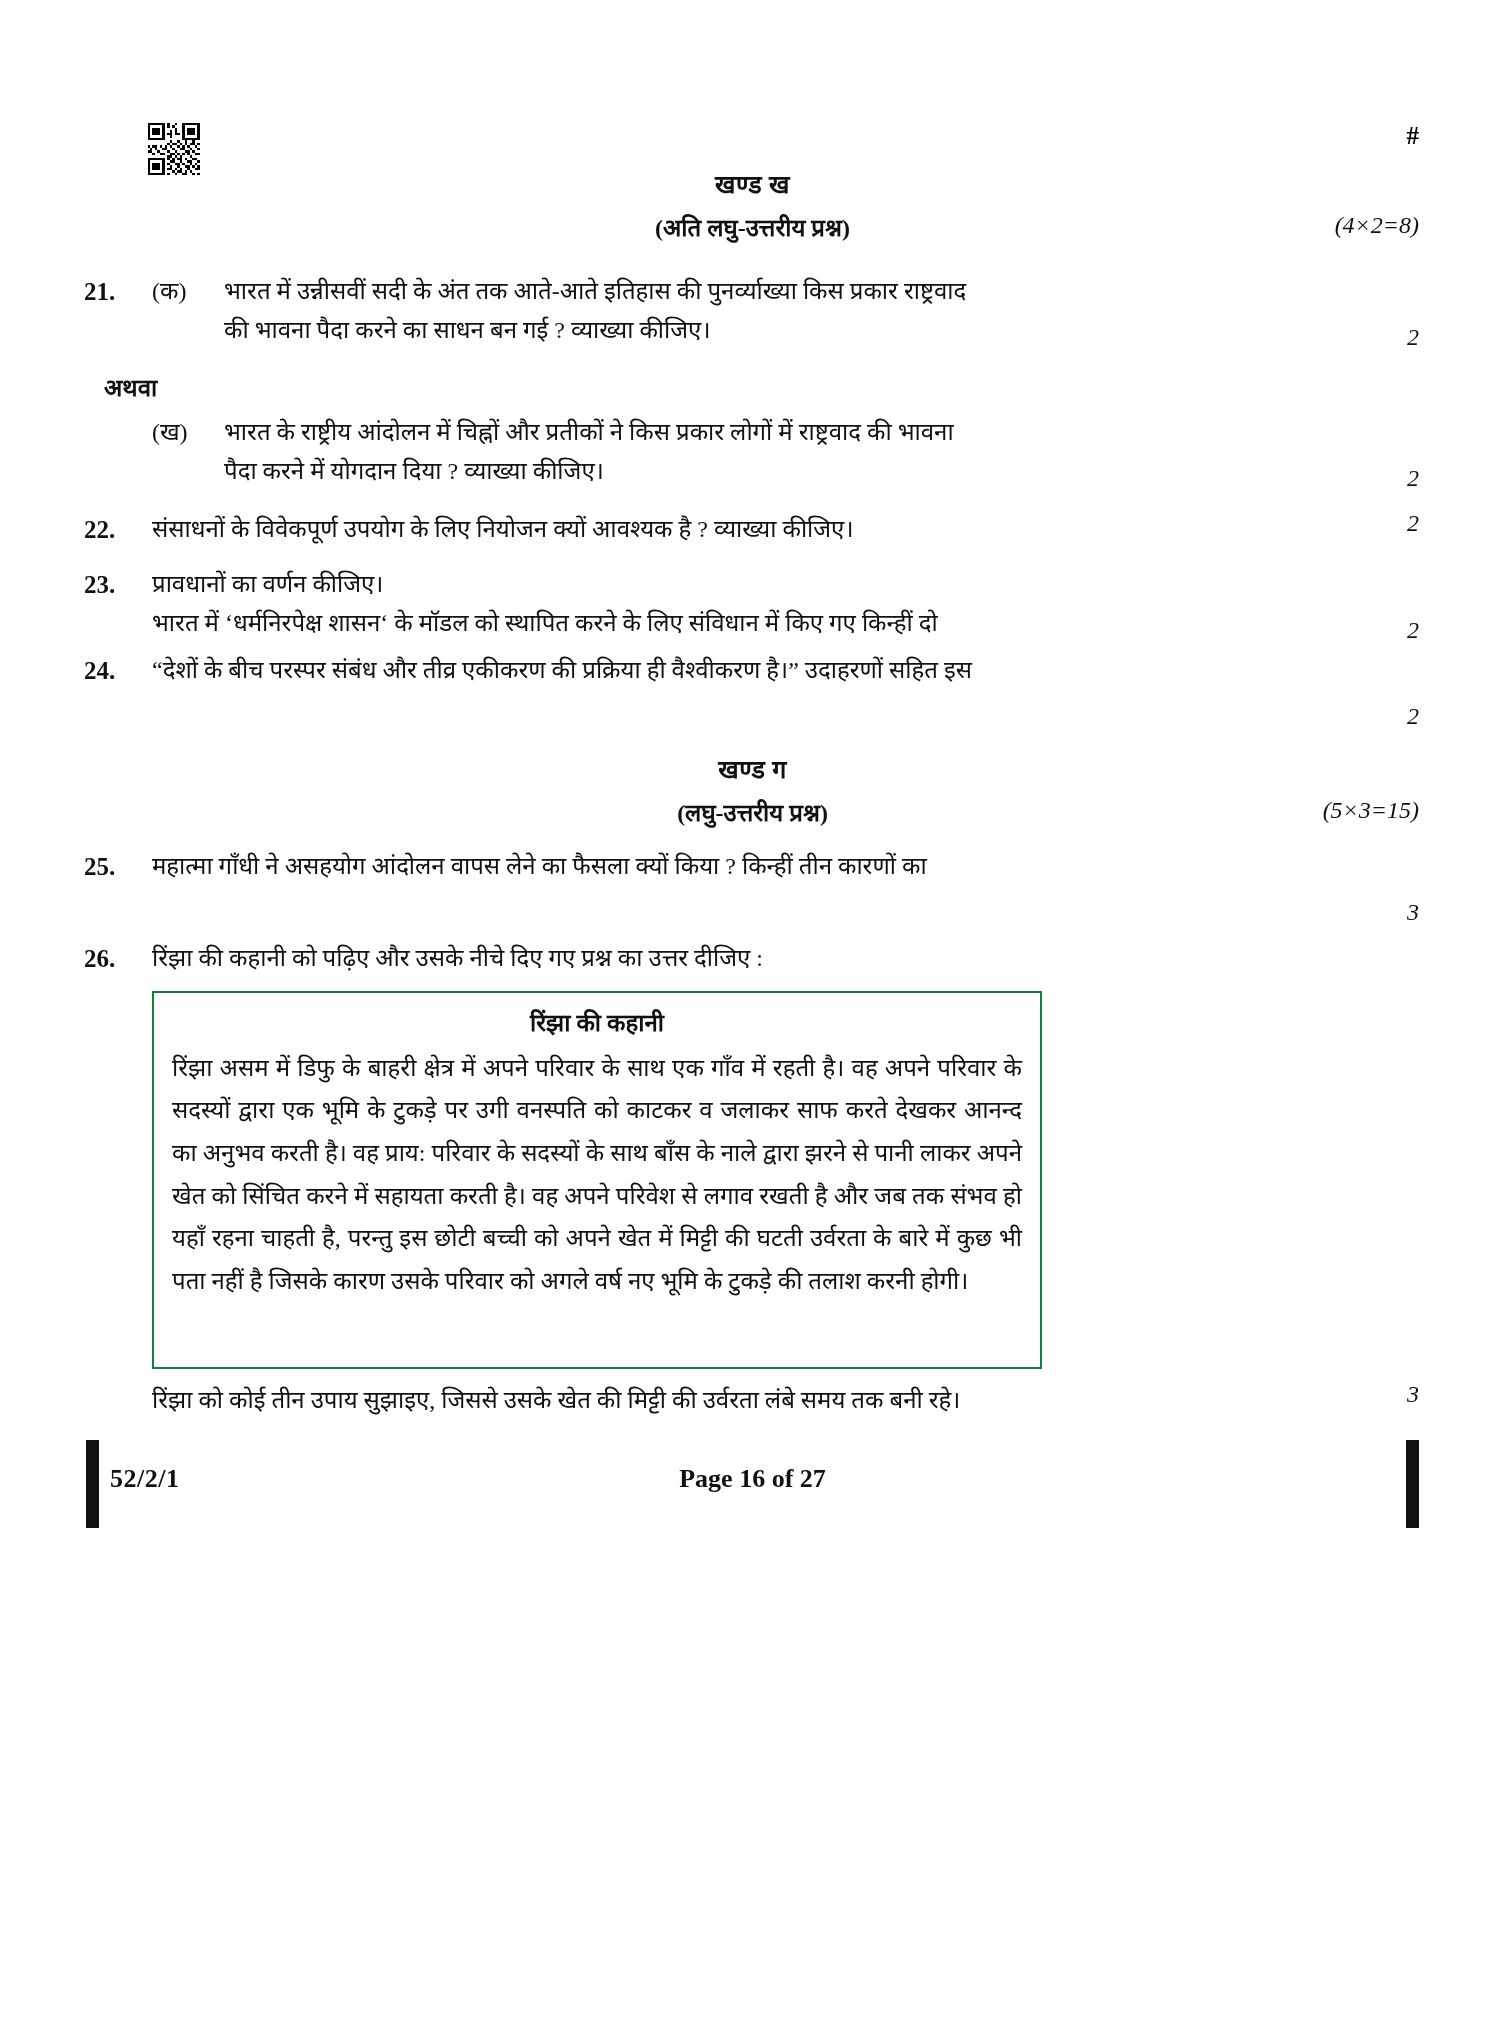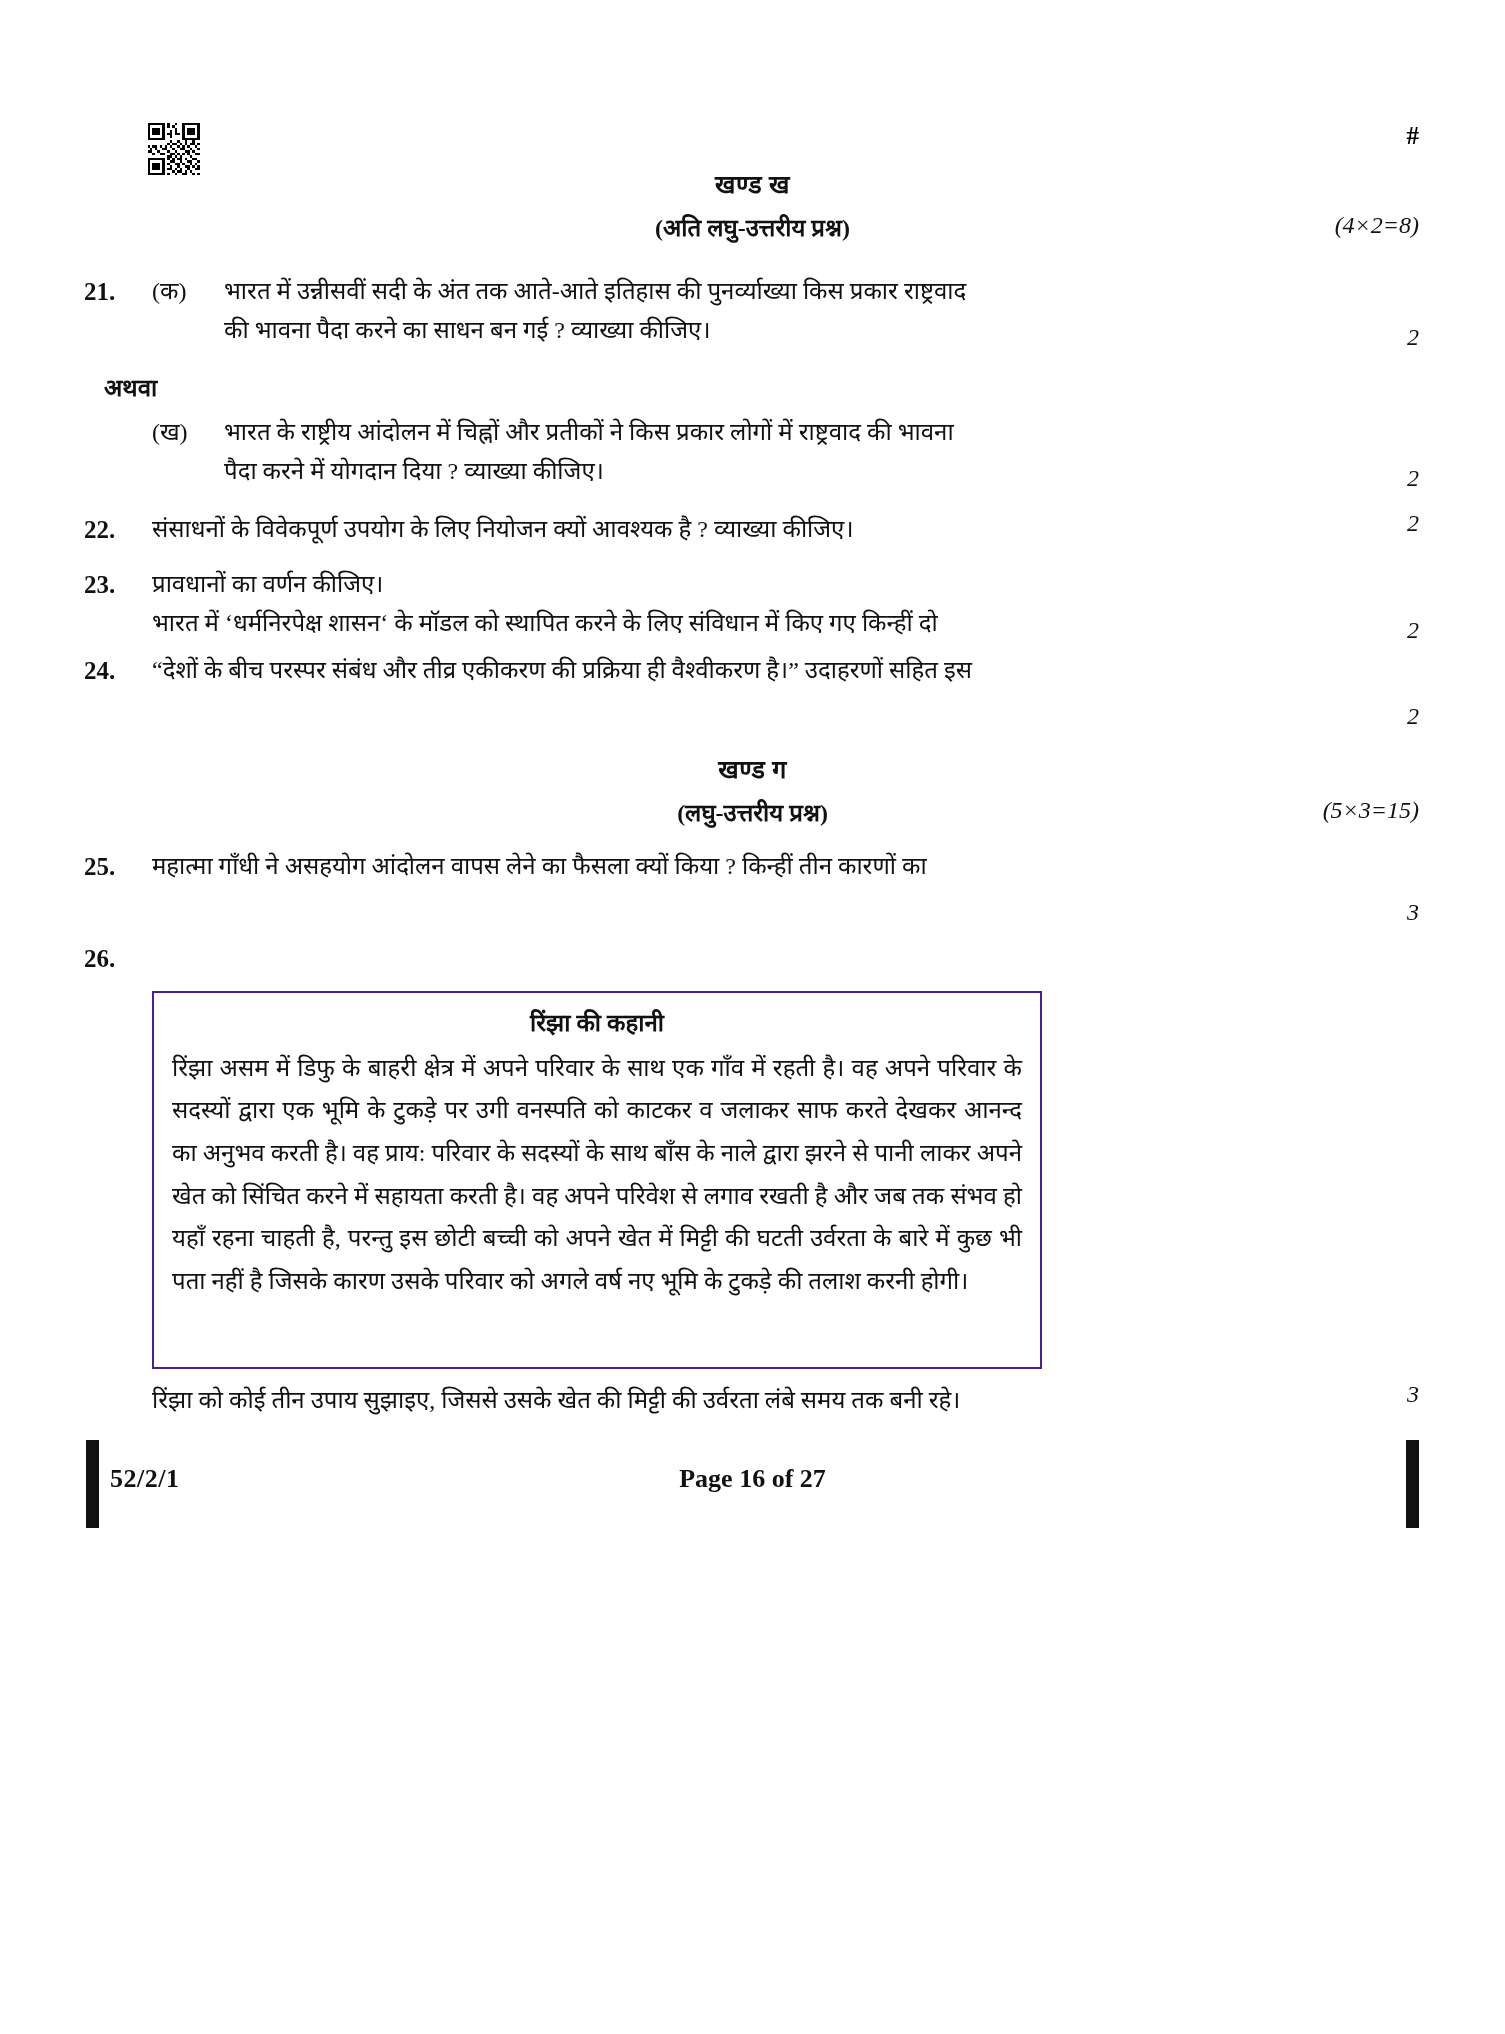--- a/index.html
+++ b/index.html
@@ -127,21 +127,21 @@
   .alt-word {
     text-align: center;
     font-size: 24px;
     font-weight: bold;
     margin-left: -120px;
   }
 
   
   .story-box {
     position: absolute;
-    border: 2px solid #4c1d95;
+    border: 2px solid #15803d;
     box-sizing: border-box;
     background: #fff;
   }
   .story-title {
     text-align: center;
     font-size: 24px;
     font-weight: bold;
     padding: 14px 0 6px 0;
     line-height: 1.4;
   }
@@ -387,20 +387,21 @@
       <div class="q-body" style="max-width:872px;">
         <span class="line">महात्मा गाँधी ने असहयोग आंदोलन वापस लेने का फैसला क्यों किया ? किन्हीं तीन कारणों का</span>
       </div>
     </div>
     <span class="inline-marks" style="top:52px;">3</span>
   </div>
 
   <div class="q" style="top:939px;">
     <div class="q-row">
       <div class="q-num">26.</div>
+      <div class="q-body" style="max-width:872px;">रिंझा की कहानी को पढ़िए और उसके नीचे दिए गए प्रश्न का उत्तर दीजिए :</div>
     </div>
   </div>
 
   <div class="story-box" style="left:152px; top:991px; width:890px; height:378px;">
     <div class="story-title">रिंझा की कहानी</div>
     <div class="story-text">रिंझा असम में डिफु के बाहरी क्षेत्र में अपने परिवार के साथ एक गाँव में रहती है। वह अपने परिवार के सदस्यों द्वारा एक भूमि के टुकड़े पर उगी वनस्पति को काटकर व जलाकर साफ करते देखकर आनन्द का अनुभव करती है। वह प्राय: परिवार के सदस्यों के साथ बाँस के नाले द्वारा झरने से पानी लाकर अपने खेत को सिंचित करने में सहायता करती है। वह अपने परिवेश से लगाव रखती है और जब तक संभव हो यहाँ रहना चाहती है, परन्तु इस छोटी बच्ची को अपने खेत में मिट्टी की घटती उर्वरता के बारे में कुछ भी पता नहीं है जिसके कारण उसके परिवार को अगले वर्ष नए भूमि के टुकड़े की तलाश करनी होगी।</div>
   </div>
 
   <div class="q" style="top:1381px;">
     <div class="q-row">

